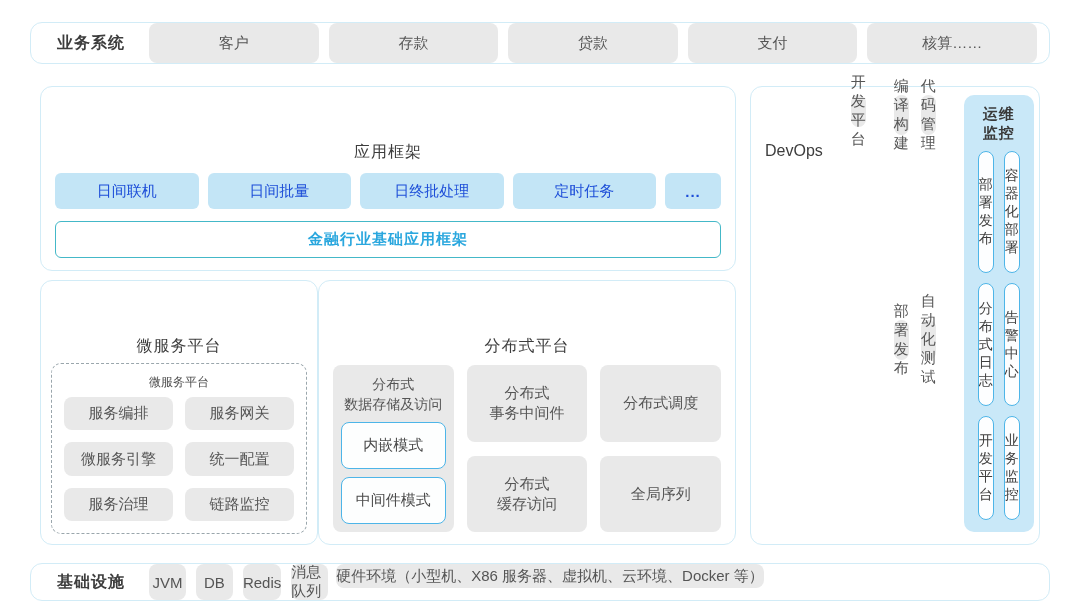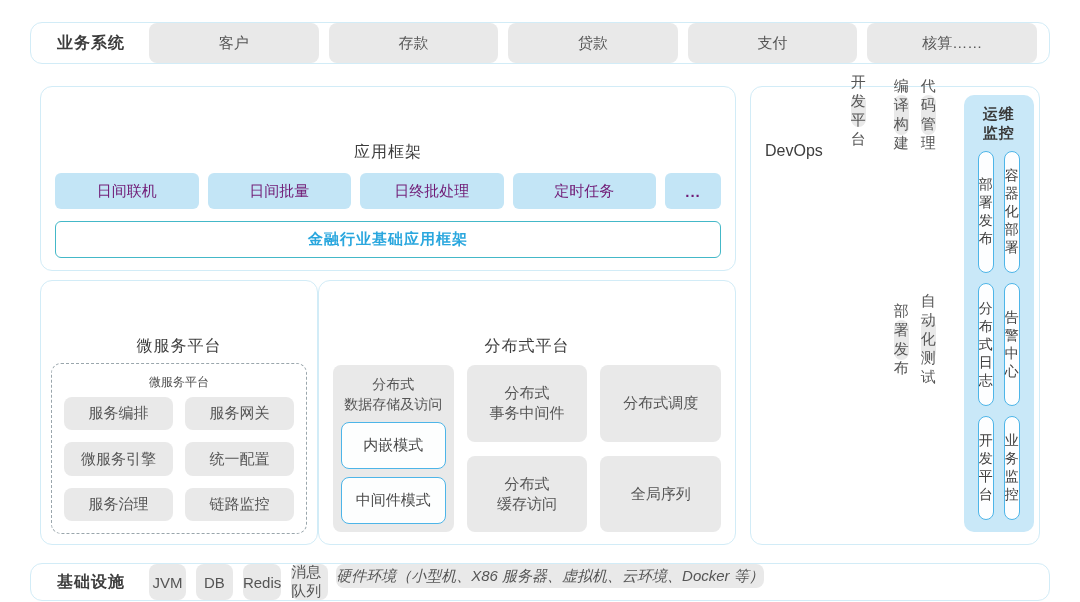--- a/index.html
+++ b/index.html
@@ -50,21 +50,21 @@
   .card-title{
     text-align:center;font-size:16px;font-weight:500;color:var(--title);
     letter-spacing:1px;padding:4px 0 2px 0;margin-top:43px;
   }
   
   .app-card{padding:8px 14px 12px 14px;}
   .blue-row{display:flex;gap:9px;margin-top:8px;}
   .bbox{
     flex:1;height:36px;background:var(--blue-box);border-radius:6px;
     display:flex;align-items:center;justify-content:center;
-    font-size:15px;color:#701a75;
+    font-size:15px;color:#1d4ed8;
   }
   .bbox.small{flex:0 0 56px;font-weight:700;letter-spacing:1px;}
   .base-box{
     margin-top:12px;height:37px;
     border:1.5px solid var(--teal-border);border-radius:6px;background:#fff;
     display:flex;align-items:center;justify-content:center;
     font-size:15px;font-weight:700;color:var(--blue-text);letter-spacing:1px;
   }
   
   .mid-bottom{flex:1;display:flex;}
@@ -109,21 +109,21 @@
   .monitor-grid{flex:1;display:grid;grid-template-columns:1fr 1fr;gap:10px;}
   .mbox{
     background:#fdfeff;border:1.5px solid var(--accent-border);border-radius:12px;
     display:flex;align-items:center;justify-content:center;
     font-size:14px;color:#3f3f3f;
   }
   
   .infra-right{flex:1;display:flex;flex-direction:row;gap:8px;}
   .infra-row{display:flex;gap:10px;}
   .infra-row .gbox{flex:1;height:36px;}
-  .hw-box{height:24px;font-size:15px;font-style:italic;}
+  .hw-box{height:24px;font-size:15px;}
 </style>
 </head>
 <body>
 
 <div class="page">
 
   <div class="band band-top">
     <div class="band-label">业务系统</div>
     <div class="gbox">客户</div>
     <div class="gbox">存款</div>

